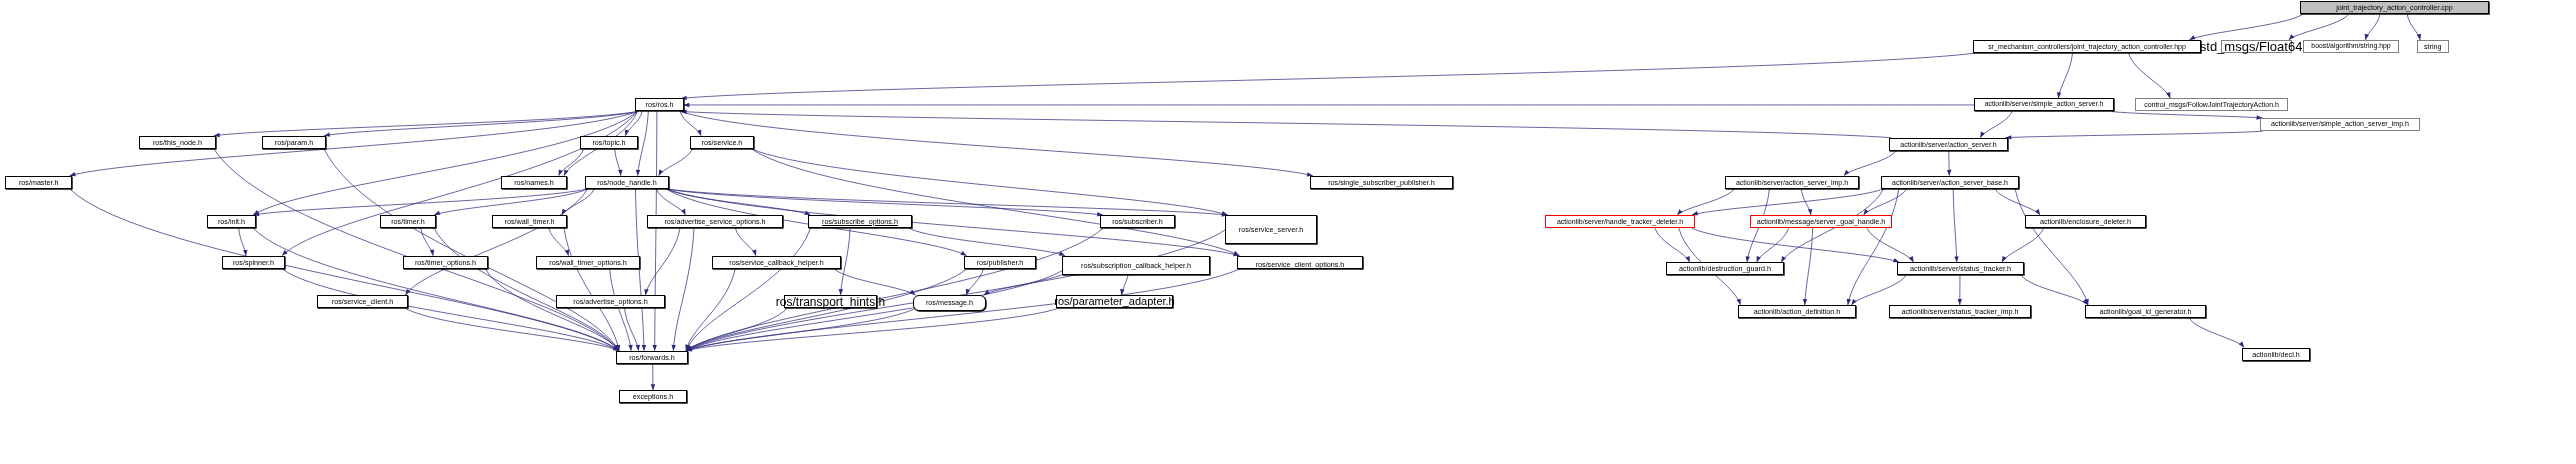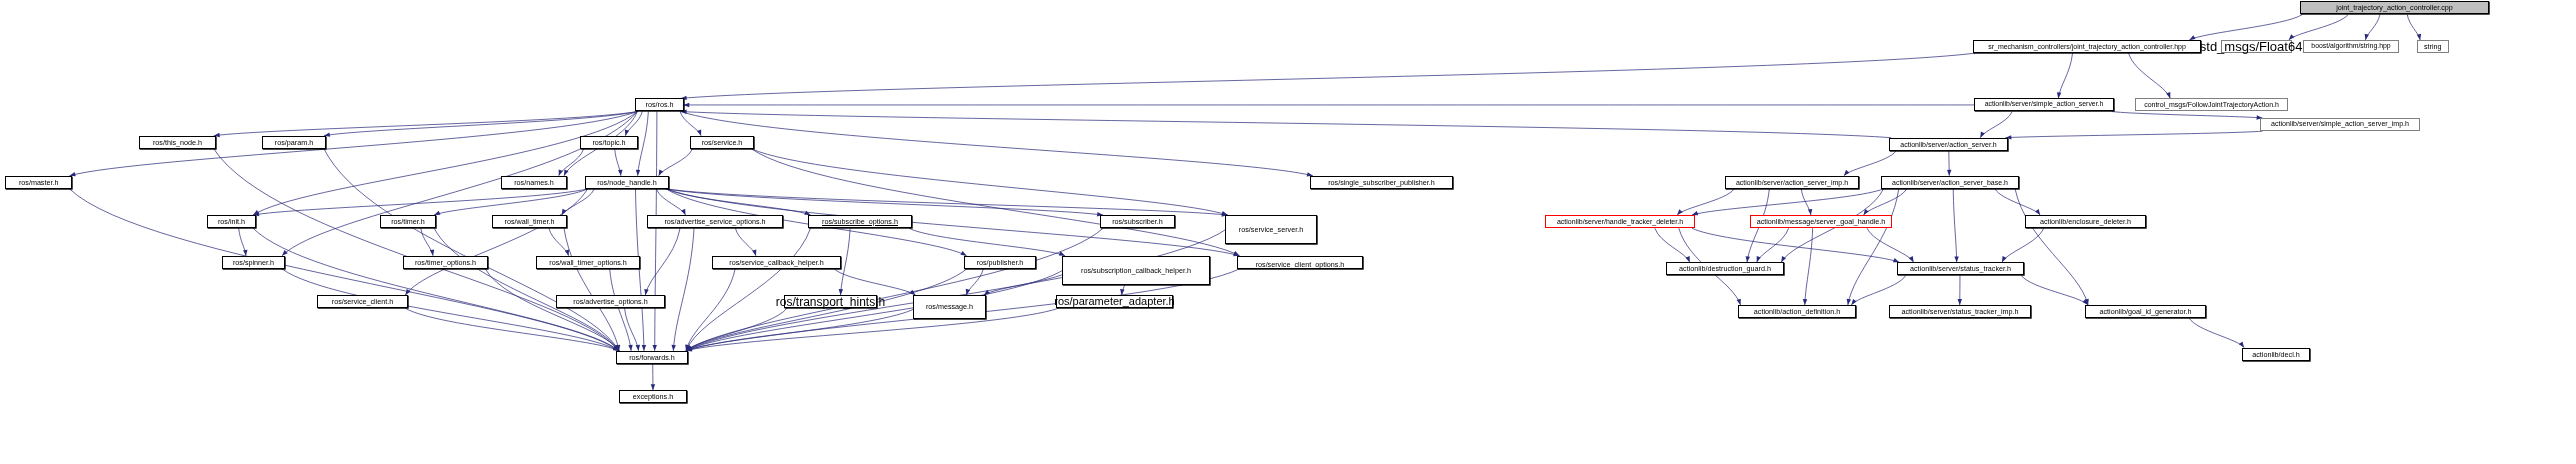--- a/index.html
+++ b/index.html
@@ -336,36 +336,36 @@
       </div>
       <div class="node n-bold" style="left: 536px; top: 256px; width: 104px; height: 13px; font-size: 7.2px;">
         <span class="lbl">ros/wall_timer_options.h</span>
       </div>
       <div class="node n-bold" style="left: 712px; top: 256px; width: 129px; height: 13px; font-size: 7.2px;">
         <span class="lbl">ros/service_callback_helper.h</span>
       </div>
       <div class="node n-bold" style="left: 964px; top: 256px; width: 72px; height: 13px; font-size: 7.2px;">
         <span class="lbl">ros/publisher.h</span>
       </div>
-      <div class="node n-bold" style="left: 1062px; top: 256px; width: 148px; height: 29px; font-size: 7.2px;">
+      <div class="node n-bold" style="left: 1062px; top: 256px; width: 148px; height: 19px; font-size: 7.2px;">
         <span class="lbl">ros/subscription_callback_helper.h</span>
       </div>
       <div class="node n-bold" style="left: 1237px; top: 256px; width: 126px; height: 13px; font-size: 7.2px; align-items: flex-end;">
         <span class="lbl">ros/service_client_options.h</span>
       </div>
       <div class="node n-bold" style="left: 317px; top: 295px; width: 91px; height: 13px; font-size: 7.2px;">
         <span class="lbl">ros/service_client.h</span>
       </div>
       <div class="node n-bold" style="left: 556px; top: 295px; width: 109px; height: 13px; font-size: 7.2px;">
         <span class="lbl">ros/advertise_options.h</span>
       </div>
       <div class="node n-bold" style="left: 784px; top: 295px; width: 93px; height: 13px; font-size: 12px;">
         <span class="lbl">ros/transport_hints.h</span>
       </div>
-      <div class="node n-bold" style="left: 913px; top: 295px; width: 73px; height: 24px; font-size: 7.2px;">
+      <div class="node n-bold" style="left: 913px; top: 295px; width: 73px; height: 16px; font-size: 7.2px; border-radius: 6px;">
         <span class="lbl">ros/message.h</span>
       </div>
       <div class="node n-bold" style="left: 1056px; top: 295px; width: 117px; height: 13px; font-size: 11px;">
         <span class="lbl">ros/parameter_adapter.h</span>
       </div>
       <div class="node n-bold" style="left: 616px; top: 351px; width: 72px; height: 13px; font-size: 7.2px;">
         <span class="lbl">ros/forwards.h</span>
       </div>
       <div class="node n-bold" style="left: 619px; top: 390px; width: 68px; height: 13px; font-size: 7.2px;">
         <span class="lbl">exceptions.h</span>

